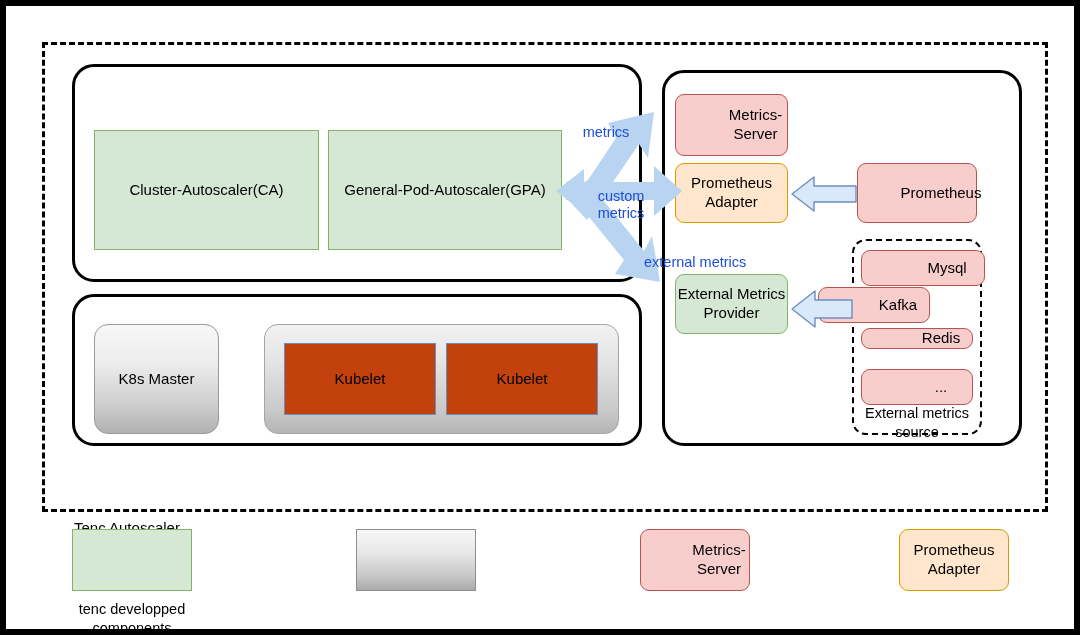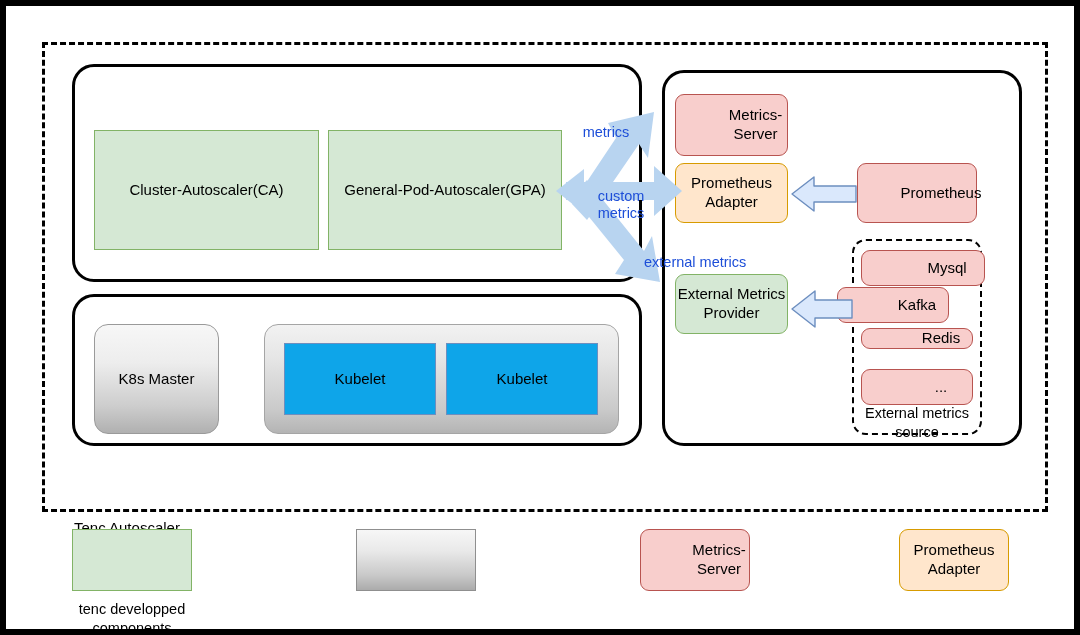--- a/index.html
+++ b/index.html
@@ -65,21 +65,21 @@
     border: 1px solid #b85450;
     border-radius: 9px;
     padding-left: 48px;
   }
   .node-orange {
     background: #ffe6cc;
     border: 1px solid #d79b00;
     border-radius: 9px;
   }
   .node-blue {
-    background: #0ea5e9;
+    background: #c2410c;
     border: 1px solid #6c8ebf;
   }
   .node-gray {
     background: linear-gradient(to bottom, #f7f7f7 0%, #ededed 35%, #cdcdcd 75%, #b0b0b0 100%);
     border: 1px solid #9a9a9a;
     border-radius: 14px;
   }
   .node-gray-container {
     background: linear-gradient(to bottom, #f2f2f2 0%, #e6e6e6 30%, #cacaca 78%, #b4b4b4 100%);
     border: 1px solid #a5a5a5;
@@ -172,21 +172,21 @@
   <div class="abs node node-green-round" style="left:669px; top:268px; width:113px; height:60px;">
     <span>External Metrics
 Provider</span>
   </div>
 
   <div class="abs dashed-group" style="left:846px; top:233px; width:130px; height:196px;"></div>
 
   <div class="abs node node-pink" style="left:855px; top:232px; width:124px; height:36px;margin-top:12px;">
     <span>Mysql</span>
   </div>
-  <div class="abs node node-pink" style="left:831px; top:281px; width:112px; height:36px;">
+  <div class="abs node node-pink" style="left:812px; top:281px; width:112px; height:36px;">
     <span>Kafka</span>
   </div>
   <div class="abs node node-pink" style="left:855px; top:322px; width:112px; height:21px;">
     <span>Redis</span>
   </div>
   <div class="abs node node-pink" style="left:855px; top:363px; width:112px; height:36px;">
     <span>...</span>
   </div>
   <div class="abs legend-caption" style="left:846px; top:398px; width:130px;">External metrics
 source</div>

